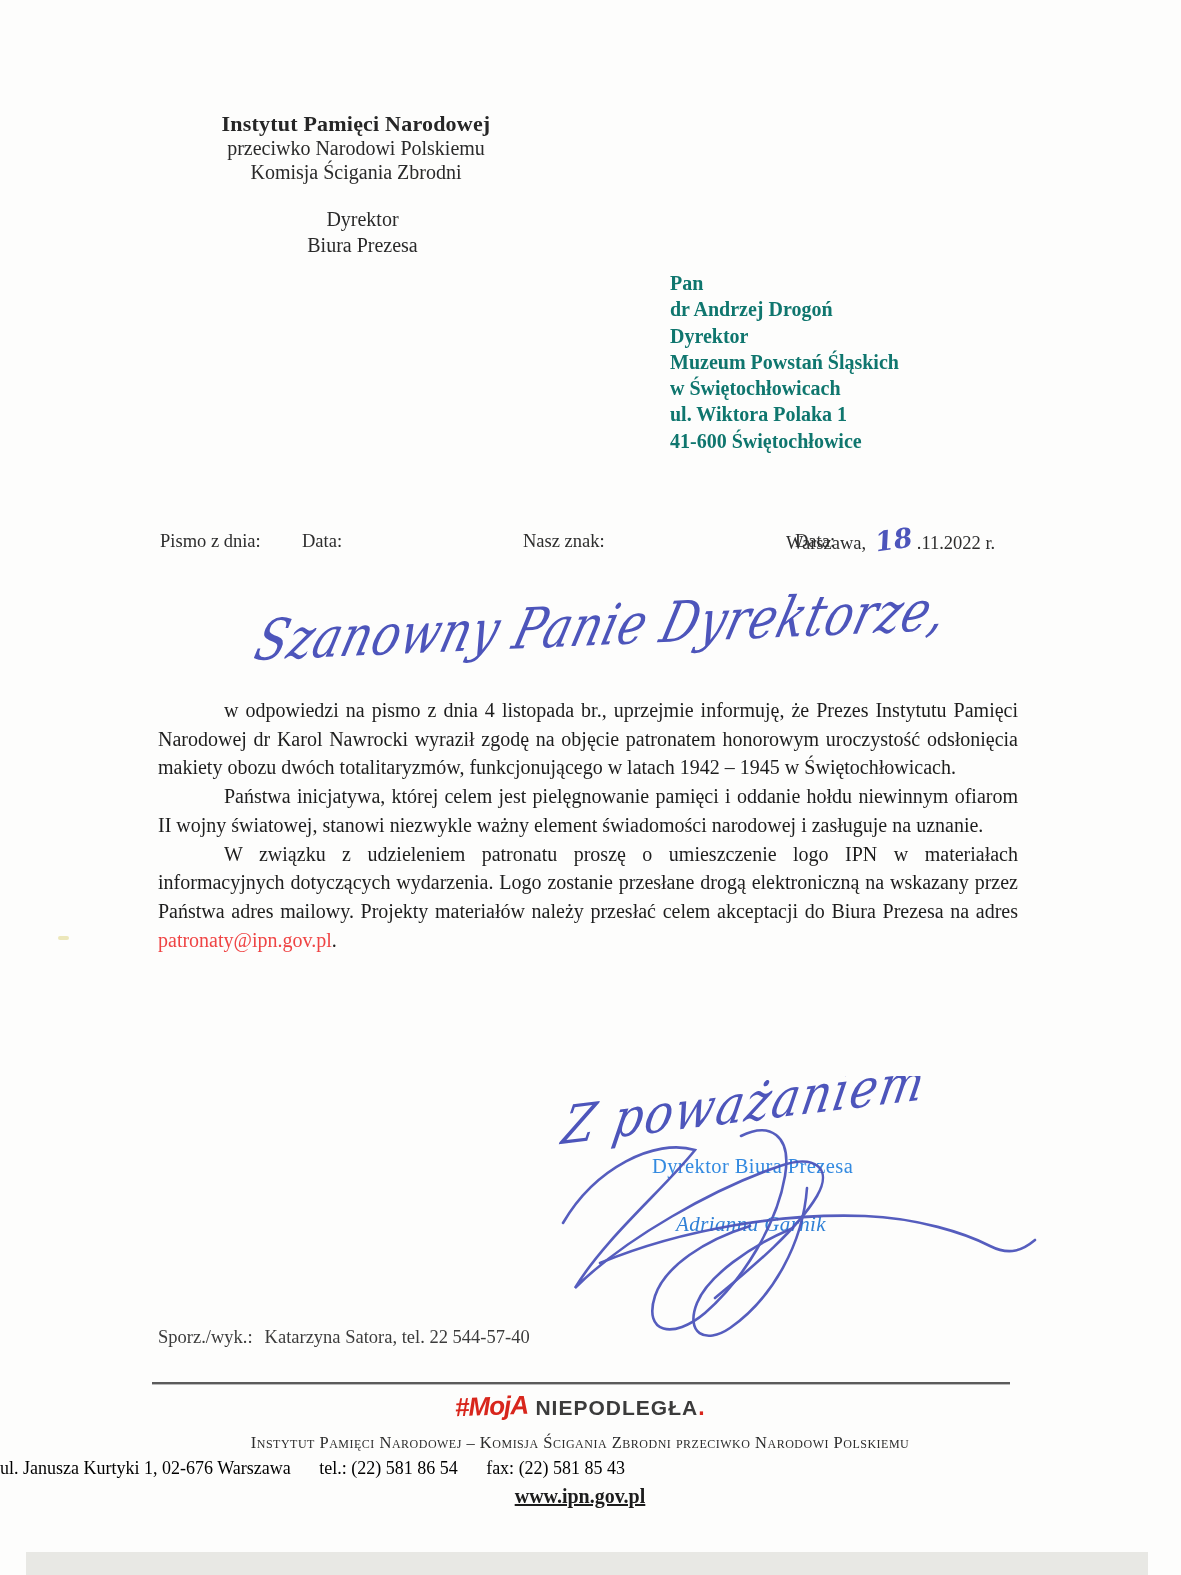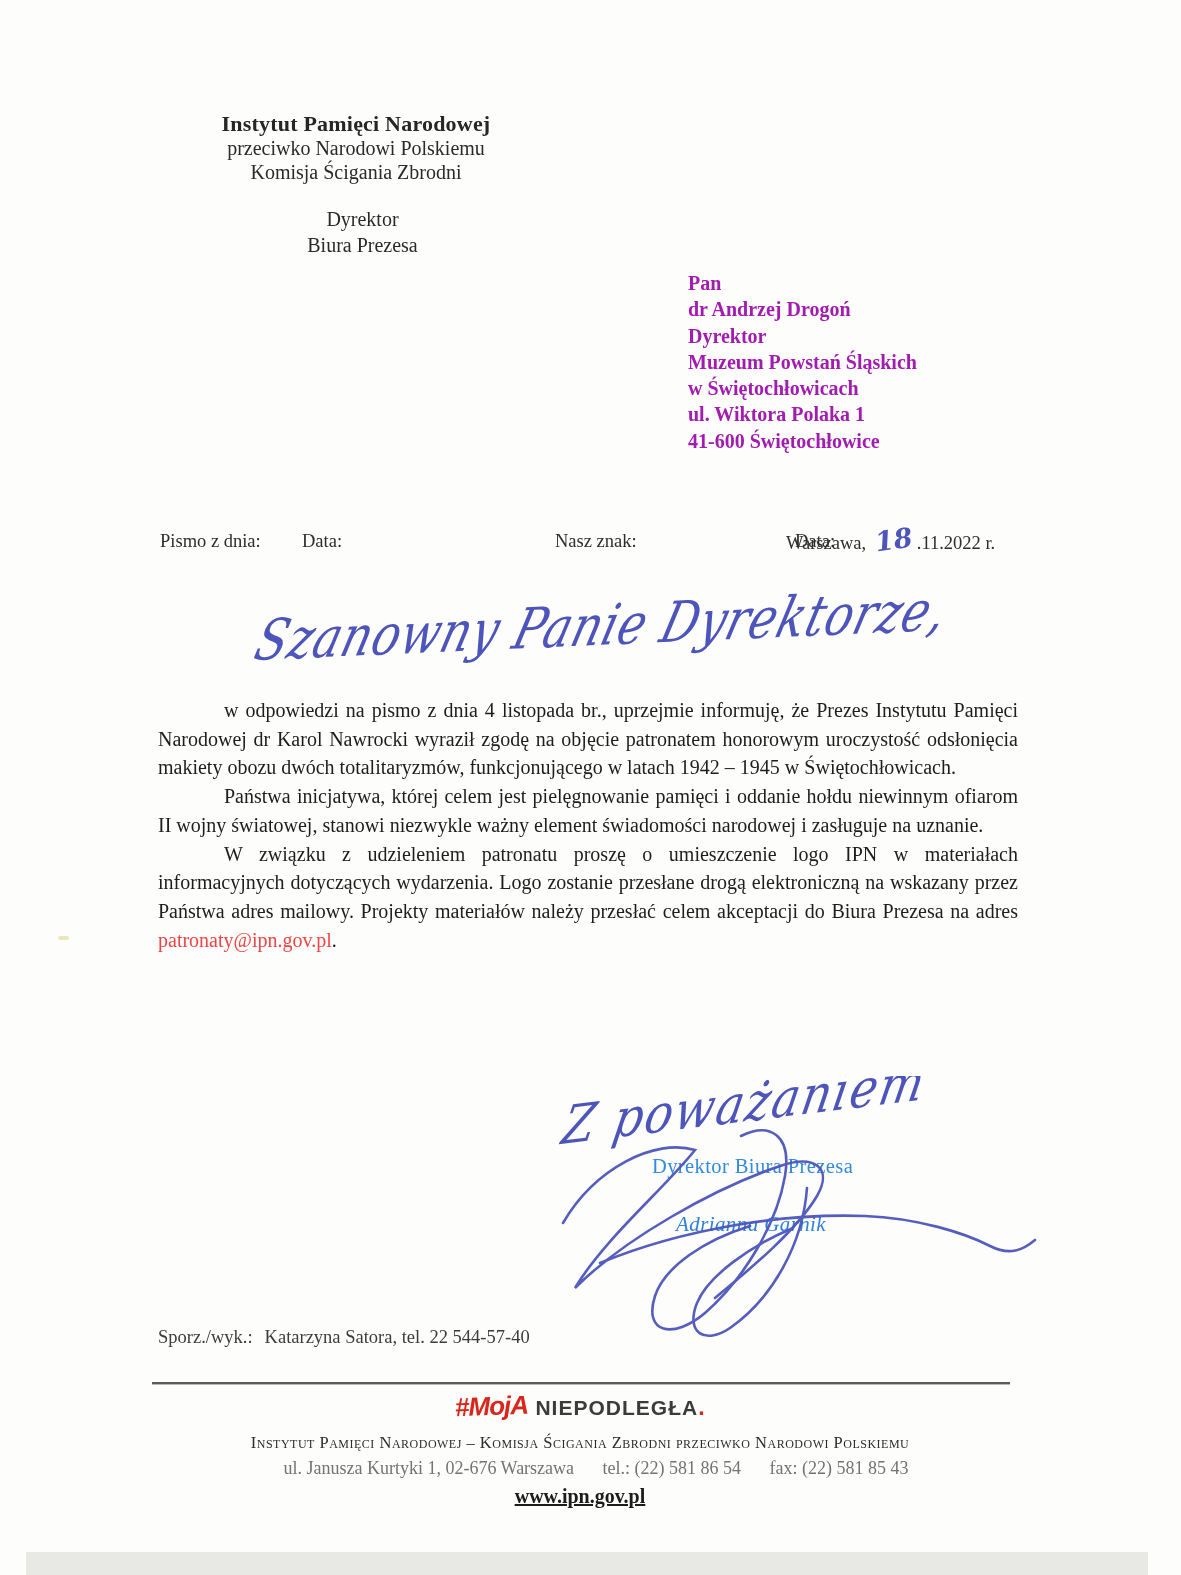--- a/index.html
+++ b/index.html
@@ -8,25 +8,25 @@
     background:#fdfdfc; overflow:hidden; color:#1f1f1f;
     font-family:"Liberation Serif","DejaVu Serif",serif;
   }
   
   .org { position:absolute; left:150px; top:111px; width:412px; text-align:center; }
   .org-name { font-weight:bold; font-size:22px; line-height:26px; letter-spacing:.2px; color:#262626; }
   .org-line { font-size:20px; line-height:23.5px; color:#2a2a2a; }
   .office { position:absolute; left:150px; top:206px; width:425px; text-align:center;
             font-size:20px; line-height:26px; color:#2a2a2a; }
   
-  .recipient { position:absolute; left:688px; top:270px; font-weight:bold;
-               font-size:20px; line-height:26.3px; color:#a21caf; }
+  .recipient { position:absolute; left:670px; top:270px; font-weight:bold;
+               font-size:20px; line-height:26.3px; color:#0f766e; }
   
   .ref-label { position:absolute; top:531px; font-size:18.5px; color:#2d2d2d; }
-  .ref-pismo { left:160px; } .ref-znak { left:302px; } .ref-nasz { left:555px; } .ref-data { left:786px;margin-left:9px; }
+  .ref-pismo { left:160px; } .ref-znak { left:302px; } .ref-nasz { left:523px; } .ref-data { left:786px;margin-left:9px; }
   .date-row { position:absolute; left:786px; top:526px; font-size:18.5px; color:#2d2d2d;
               display:flex; align-items:baseline; white-space:nowrap; }
   .hand-day { font-family:"DejaVu Serif",serif; font-style:italic; font-weight:bold;
               color:#4d55bb; font-size:27px; line-height:1; display:inline-block;
               transform:rotate(-8deg); margin:0 4px 0 9px; }
   
   .salutation-svg { position:absolute; left:236px; top:588px; }
   .hand-text { fill:#4d55bb; font-family:"DejaVu Serif",serif; font-style:italic; }
   
   .body-block { position:absolute; left:158px; top:696px; width:860px;
@@ -49,22 +49,22 @@
   .footer-logo { position:absolute; left:0; top:1391px; width:1160px; text-align:center; }
   .logo-hash { color:#d8261c; font-family:"Liberation Sans",sans-serif; font-weight:bold;
                font-style:italic; font-size:26px; letter-spacing:-1px; display:inline-block;
                transform:rotate(-2deg); }
   .logo-word { font-family:"Liberation Sans",sans-serif; font-weight:bold; font-size:21px;
                color:#3b3b3b; letter-spacing:1px; margin-left:7px; }
   .logo-dot  { color:#d8261c; font-weight:bold; font-size:23px;
                font-family:"Liberation Sans",sans-serif; }
   .footer-org { position:absolute; left:0; top:1433px; width:1160px; text-align:center;
                 font-variant:small-caps; font-size:16.5px; letter-spacing:.5px; color:#2c2c2c; }
-  .footer-addr { position:absolute; left:0; top:1458px; width:1160px; text-align:center;
-                 font-size:18px; color:#737373;margin-left:16px; }
+  .footer-addr { position:absolute; left:0; top:1458px; width:1160px; text-align:left;
+                 font-size:18px; color:#000000; }
   .footer-addr .gap { margin-left:24px; }
   .footer-web { position:absolute; left:0; top:1485px; width:1160px; text-align:center;
                 font-size:20px; font-weight:bold; color:#1c1c1c; }
   .footer-web span { text-decoration:underline; cursor:pointer; }
   
   .scan-bar { position:absolute; left:26px; top:1552px; width:1122px; height:23px; background:#e8e8e4; }
   .speck { position:absolute; left:58px; top:936px; width:11px; height:4px;
            background:#e9e3ae; border-radius:2px; opacity:.85; }
 </style>
 </head>

